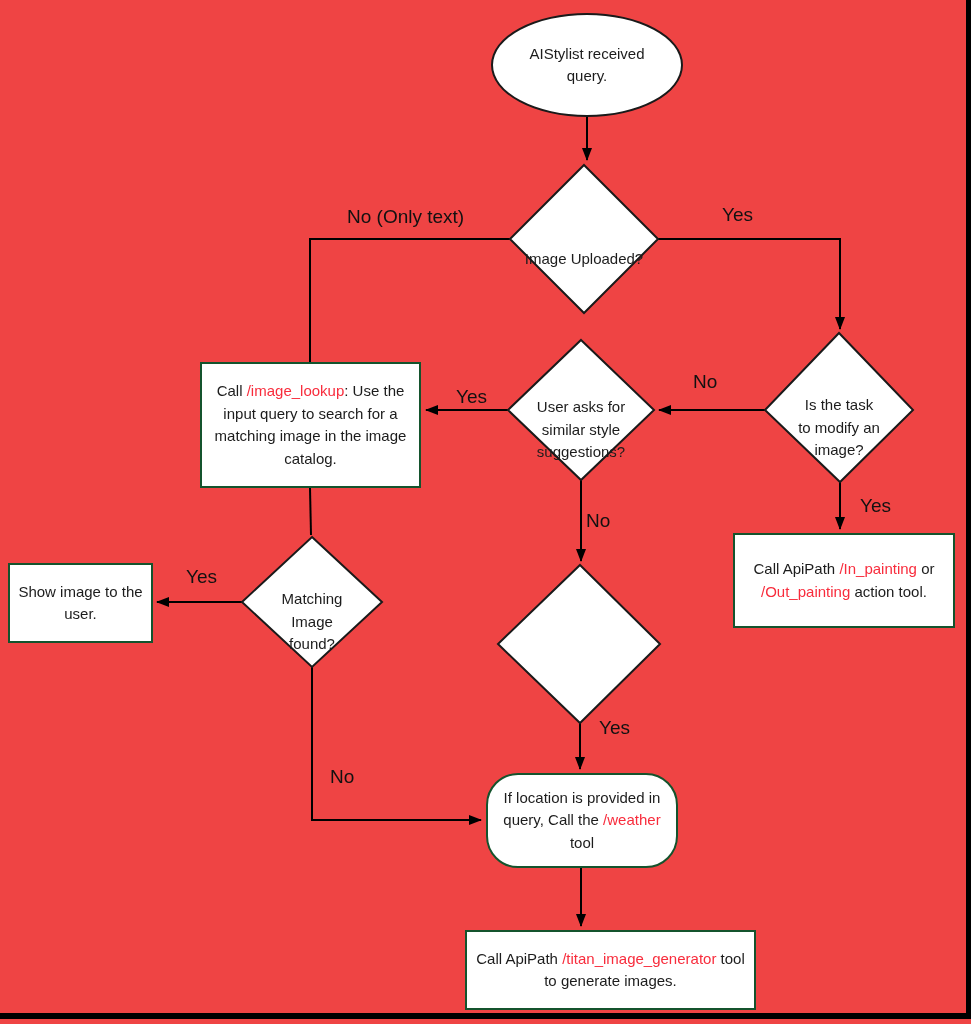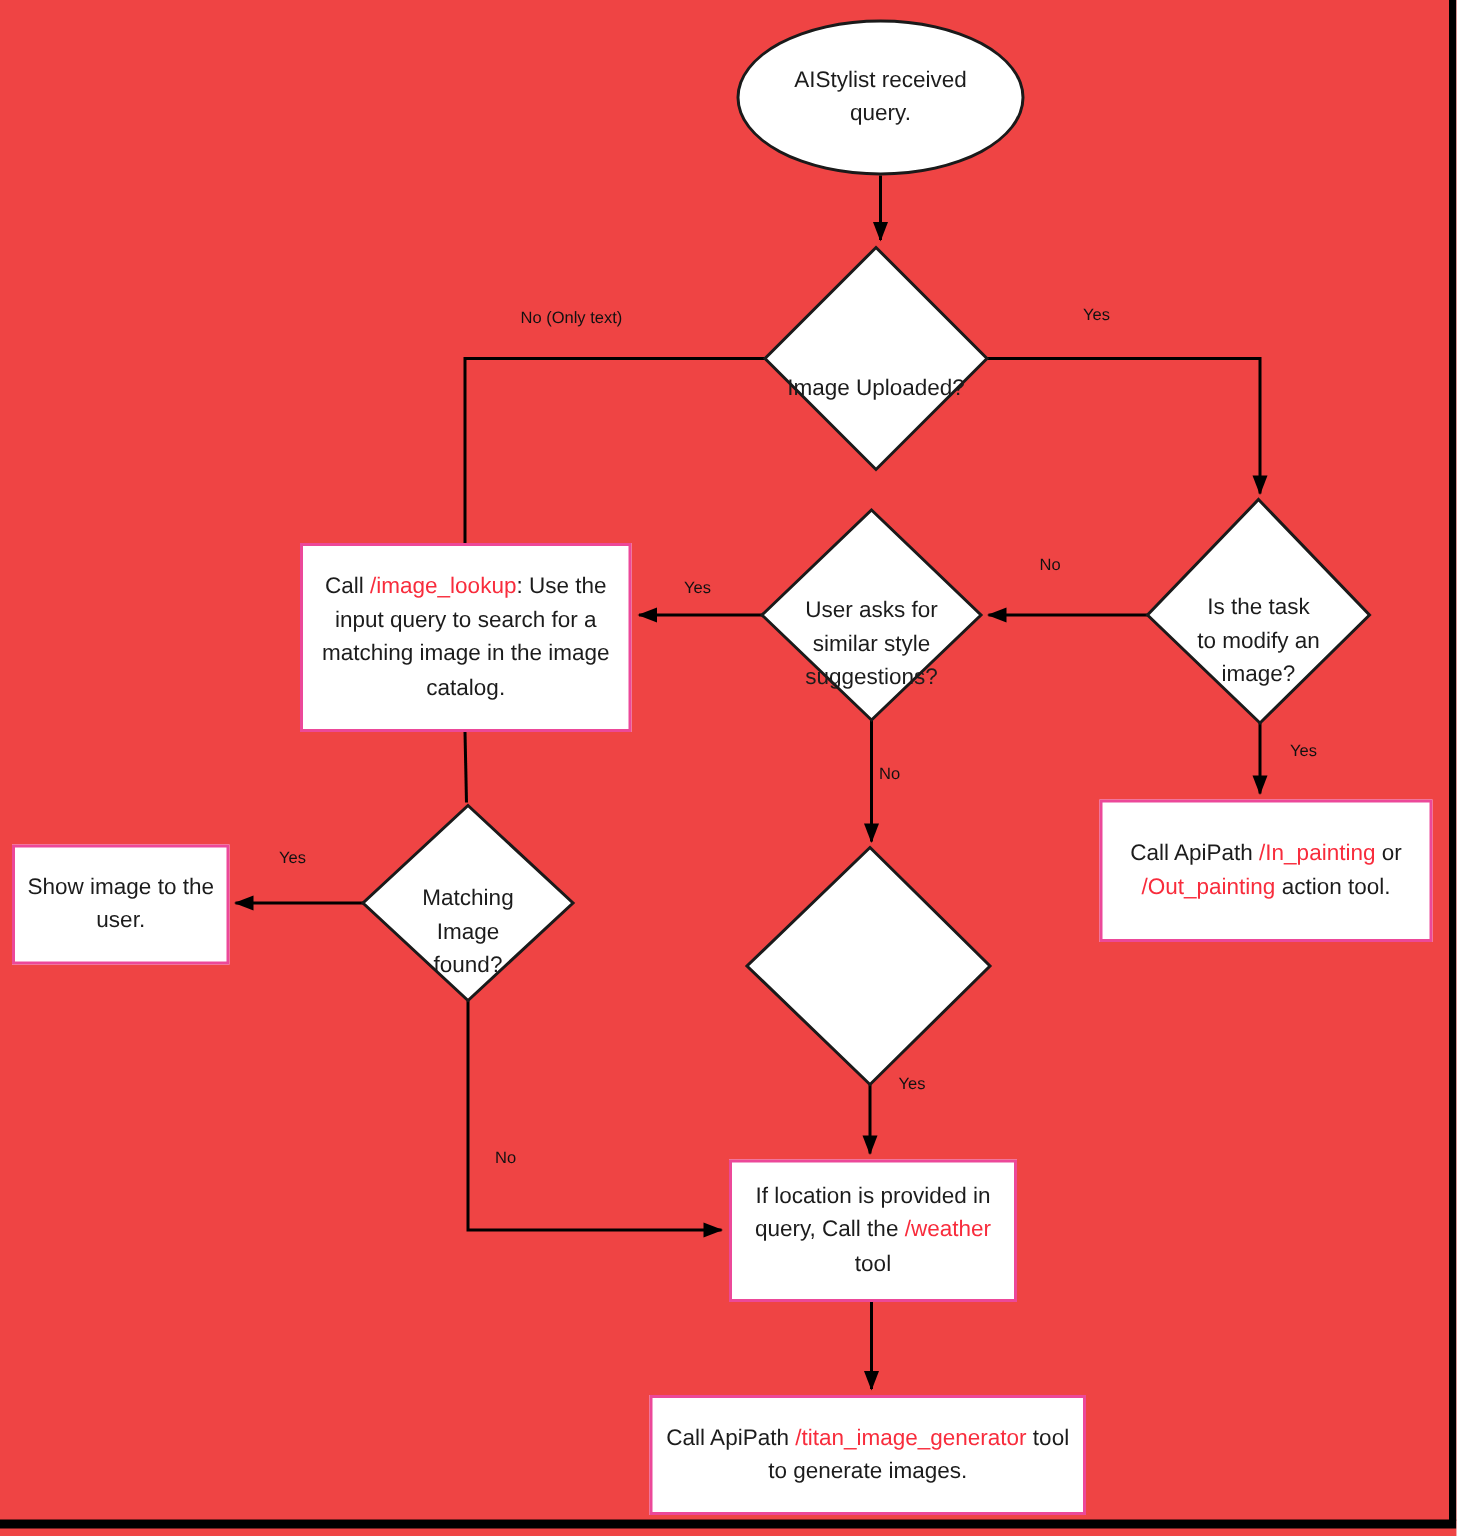--- a/index.html
+++ b/index.html
@@ -17,26 +17,26 @@
   .node {
     position: absolute;
     display: flex;
     align-items: center;
     justify-content: center;
     text-align: center;
     font-size: 15px;
     line-height: 1.5;
     color: #1c1c1c;
   }
-  .box { background: #ffffff; border: 2px solid #ec4899; padding: 6px 8px; }
+  .box { background: #ffffff; border: 2px solid #14532d; padding: 6px 8px; }
   .ellipse { background: #ffffff; border: 2px solid #1a1a1a; border-radius: 50%; }
   .diamond-text { background: transparent; white-space: pre-line; margin-top: 20px; }
   .edge-label {
     position: absolute;
-    font-size: 11px;
+    font-size: 19px;
     color: #111111;
     white-space: nowrap;
   }
   .api { color: var(--api-red); }
   .border-bar { position: absolute; background: #000000; }
   .border-right { right: 0px; top: 0; width: 5px; height: 1014px; }
   .border-bottom { left: 0; top: 1013px; width: 971px; height: 6px; }
 </style>
 </head>
 <body>
@@ -99,25 +99,25 @@
   </div>
 
   <div class="node box" style="left:8px; top:563px; width:145px; height:80px;">
     <span>Show image to the user.</span>
   </div>
 
   <div class="node box" style="left:733px; top:533px; width:222px; height:95px;">
     <span><span>Call ApiPath </span><span class="api">/In_painting</span><span> or </span><span class="api">/Out_painting</span><span> action tool.</span></span>
   </div>
 
-  <div class="node box" style="left:486px; top:773px; width:192px; height:95px;">
+  <div class="node box" style="left:486px; top:773px; width:192px; height:95px;border-radius:32px;">
     <span><span>If location is provided in query, Call the </span><span class="api">/weather</span><span> tool</span></span>
   </div>
 
-  <div class="node box" style="left:433px; top:930px; width:291px; height:80px;">
+  <div class="node box" style="left:465px; top:930px; width:291px; height:80px;">
     <span><span>Call ApiPath </span> <span class="api">/titan_image_generator</span><span> tool to generate images.</span></span>
   </div>
 
   <span class="edge-label" style="left:347px; top:206px;">No (Only text)</span>
   <span class="edge-label" style="left:722px; top:204px;">Yes</span>
   <span class="edge-label" style="left:693px; top:371px;">No</span>
   <span class="edge-label" style="left:456px; top:386px;">Yes</span>
   <span class="edge-label" style="left:860px; top:495px;">Yes</span>
   <span class="edge-label" style="left:586px; top:510px;">No</span>
   <span class="edge-label" style="left:599px; top:717px;">Yes</span>

